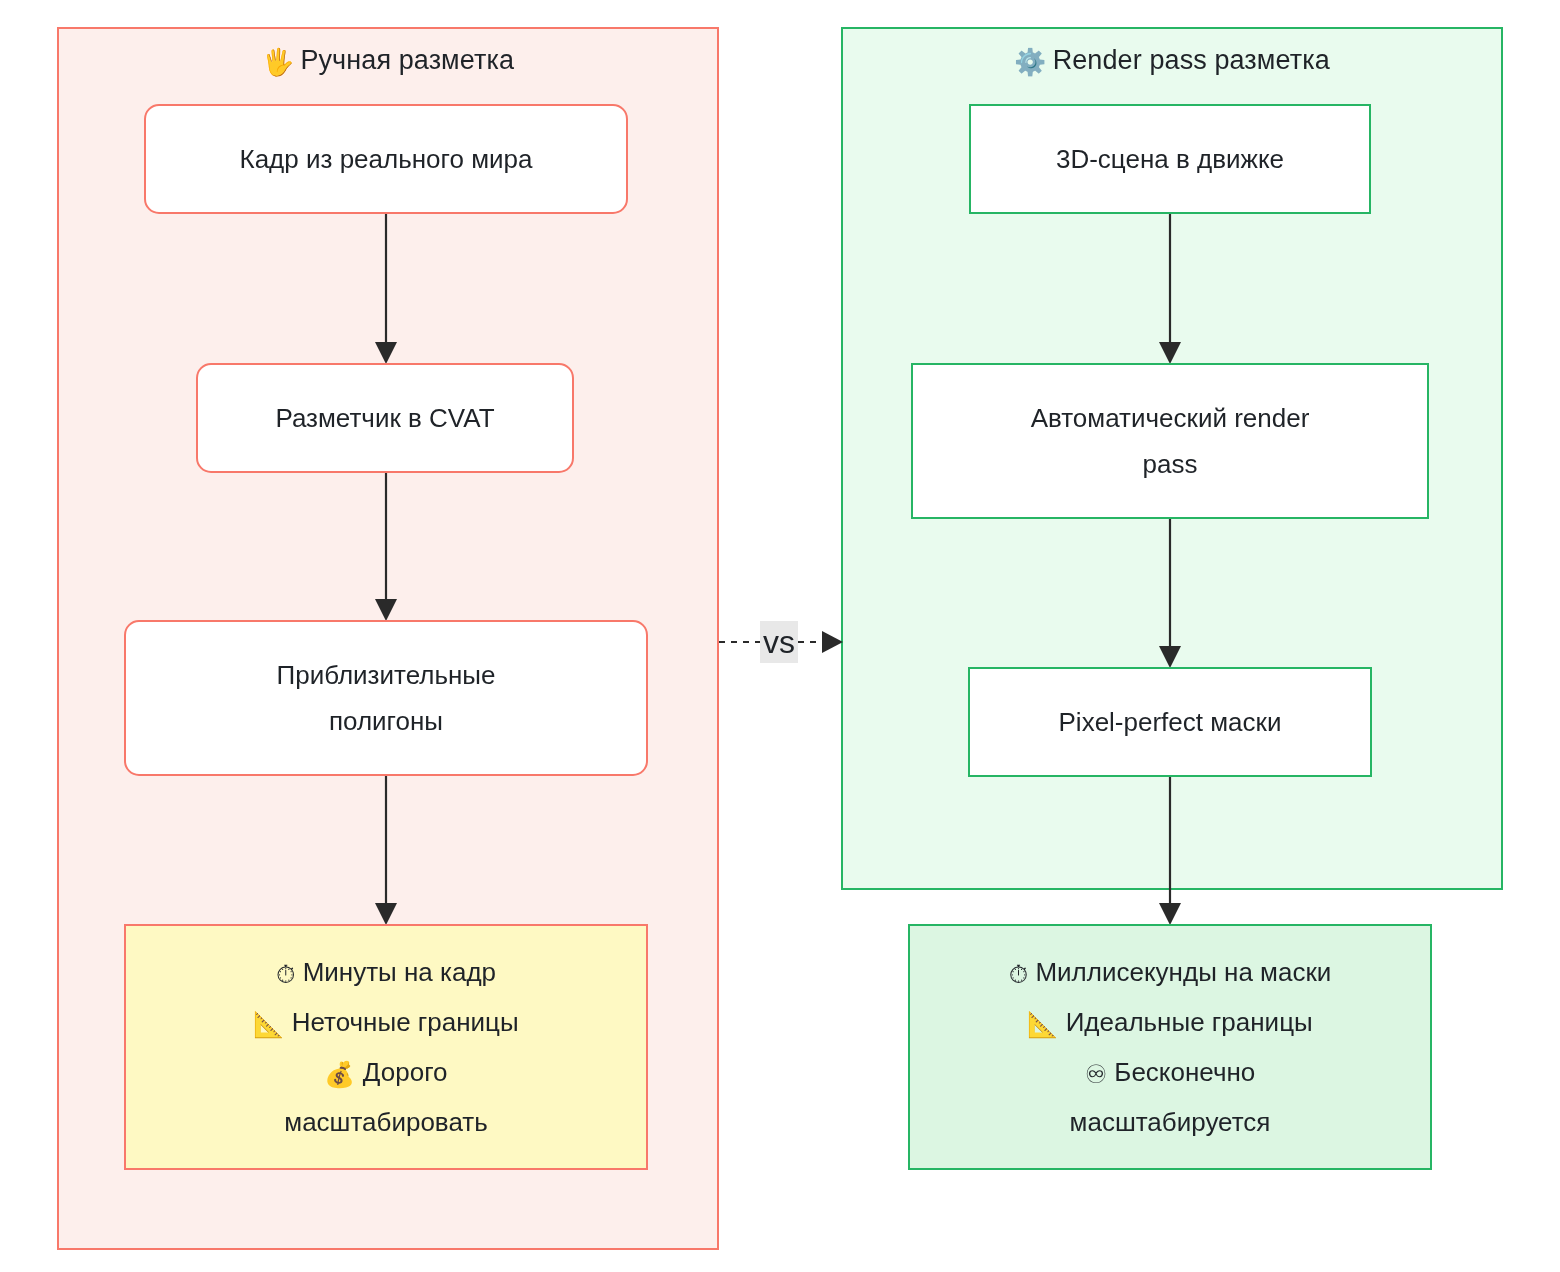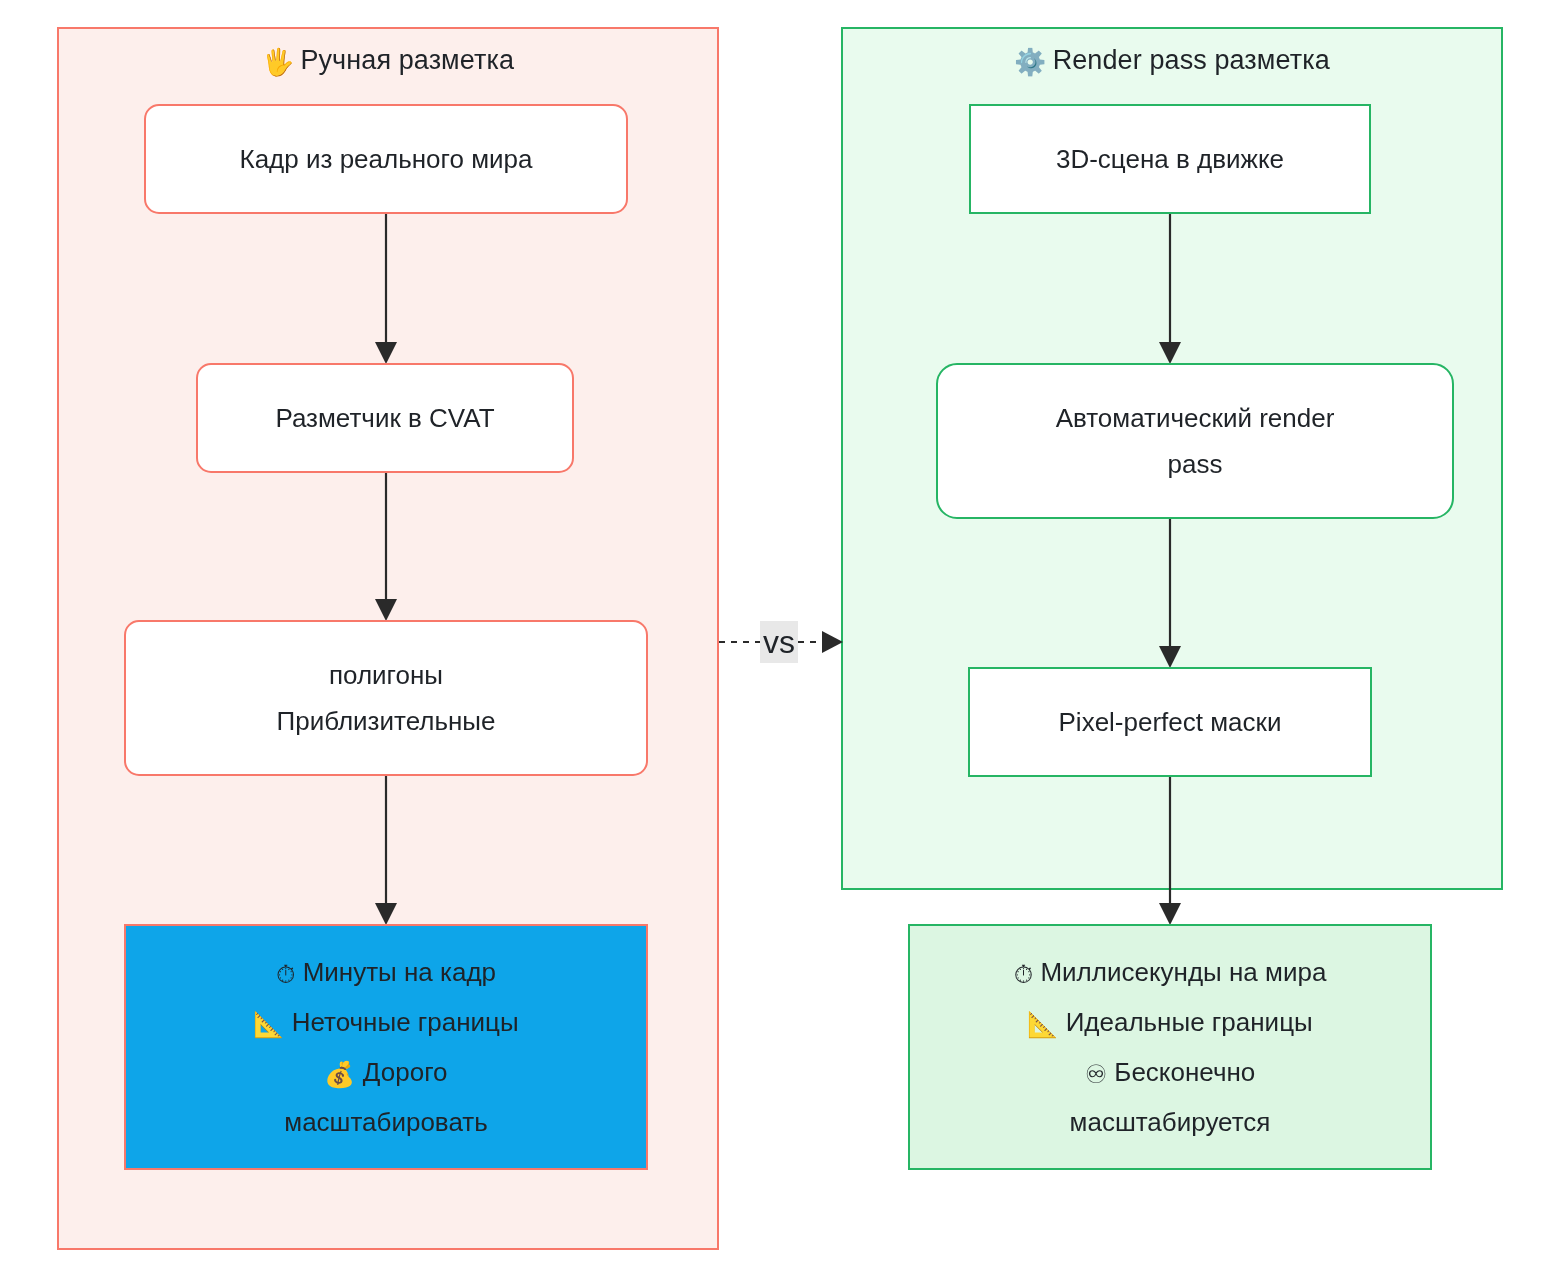--- a/index.html
+++ b/index.html
@@ -77,41 +77,41 @@
     text-align: center;
     font-size: 26px;
     line-height: 46px;
     color: #1f2328;
     padding: 0 14px;
   }
   .node.red   { border-color: #f8786a; border-radius: 15px; }
   .node.green { border-color: #26b564; align-items: center; }
 
   .node.summary-red {
-    background: #0ea5e9;
+    background: #fef9c3;
     border-color: #f8786a;
     line-height: 48px;
   }
   .node.summary-green {
     background: #dcf6e2;
     border-color: #26b564;
     line-height: 48px;
   }
   .node .multiline { display: block; width: 100%; }
   .node .emoji { font-size: 25px; vertical-align: -2px; }
 
   
   #node-l1 { left: 144px; top: 104px;  width: 484px; height: 110px; }
   #node-l2 { left: 196px; top: 363px;  width: 378px; height: 110px; }
   #node-l3 { left: 124px; top: 620px;  width: 524px; height: 156px; }
   #node-l4 { left: 124px; top: 924px;  width: 524px; height: 246px; }
 
   
   #node-r1 { left: 969px; top: 104px;  width: 402px; height: 110px; }
-  #node-r2 { left: 936px; top: 363px;  width: 518px; height: 156px; border-radius: 21px; }
+  #node-r2 { left: 911px; top: 363px;  width: 518px; height: 156px; }
   #node-r3 { left: 968px; top: 667px;  width: 404px; height: 110px; }
   #node-r4 { left: 908px; top: 924px;  width: 524px; height: 246px; }
 
   
   .edge-svg {
     position: absolute;
     left: 0;
     top: 0;
     width: 1560px;
     height: 1272px;
@@ -203,22 +203,22 @@
   <div class="node red" id="node-l1">
     <span>Кадр из реального мира</span>
   </div>
 
   <div class="node red" id="node-l2">
     <span>Разметчик в CVAT</span>
   </div>
 
   <div class="node red" id="node-l3">
     <span>
+      <span class="multiline">Приблизительные</span>
       <span class="multiline">полигоны</span>
-      <span class="multiline">Приблизительные</span>
     </span>
   </div>
 
   <div class="node summary-red" id="node-l4">
     <span>
       <span class="multiline">
         <span class="emoji">⏱</span>
         <span>Минуты на кадр</span>
       </span>
       <span class="multiline">
@@ -245,21 +245,21 @@
   </div>
 
   <div class="node green" id="node-r3">
     <span>Pixel-perfect маски</span>
   </div>
 
   <div class="node summary-green" id="node-r4">
     <span>
       <span class="multiline">
         <span class="emoji">⏱</span>
-        <span>Миллисекунды на мира</span>
+        <span>Миллисекунды на маски</span>
       </span>
       <span class="multiline">
         <span class="emoji">📐</span>
         <span>Идеальные границы</span>
       </span>
       <span class="multiline">
         <span class="emoji">♾</span>
         <span>Бесконечно</span>
       </span>
       <span class="multiline">масштабируется</span>

